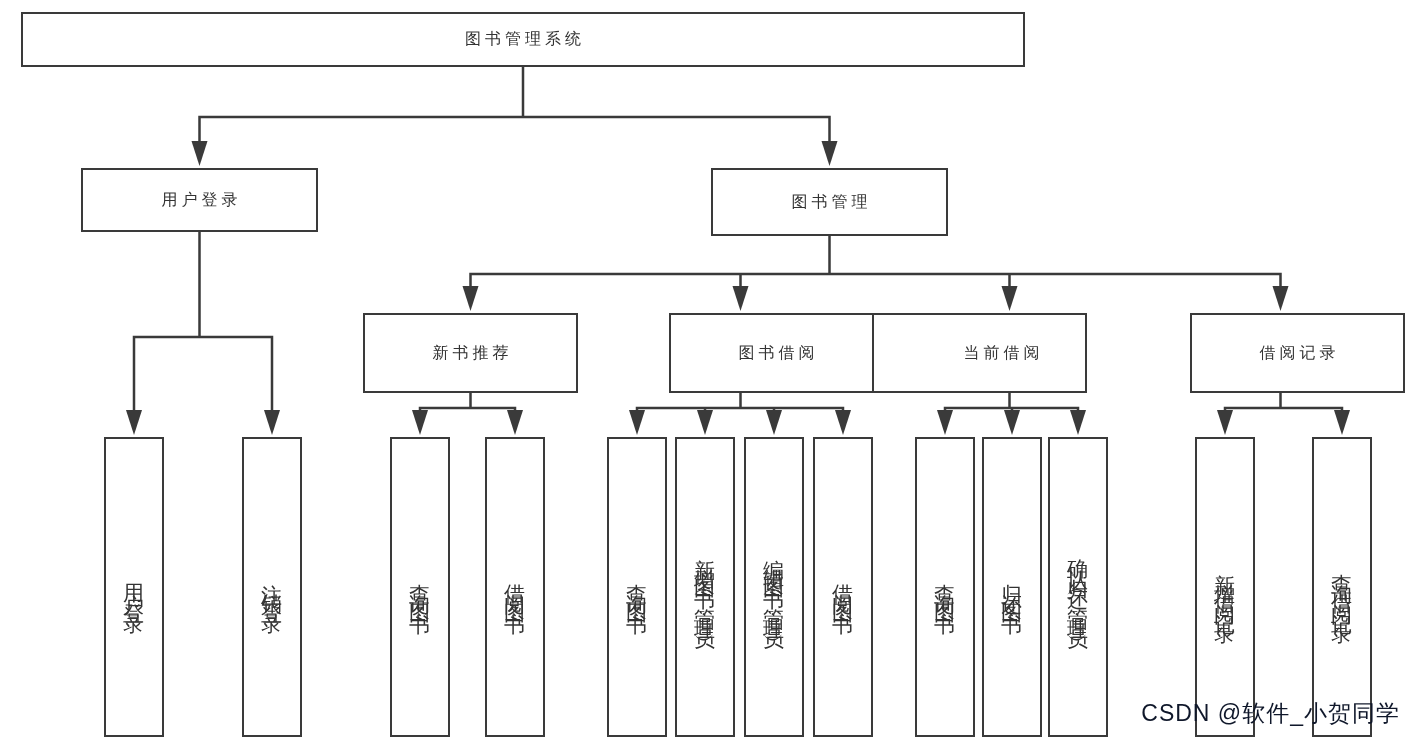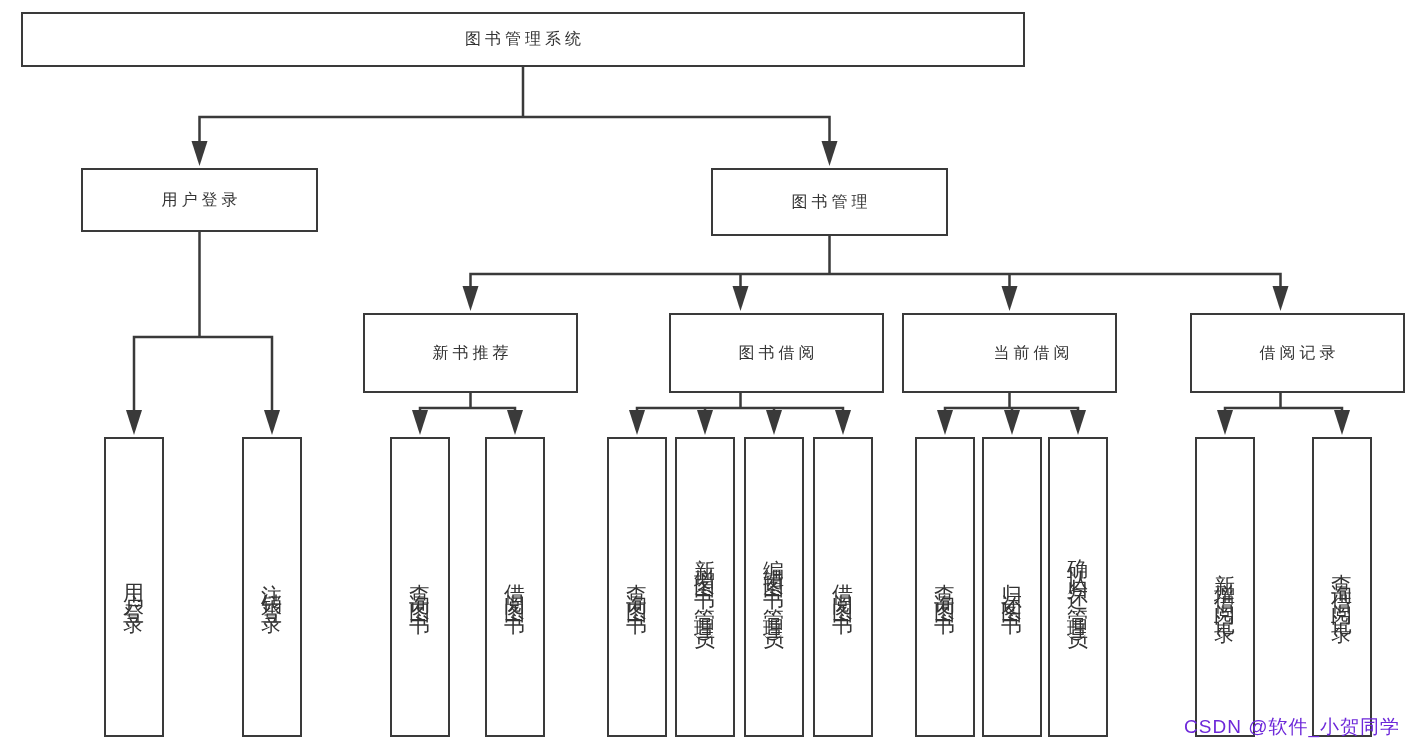--- a/index.html
+++ b/index.html
@@ -43,43 +43,43 @@
   }
   
   .n-root  { left: 21px;  top: 12px;  width: 1004px; height: 55px; }
   
   .n-l2a   { left: 81px;  top: 168px; width: 237px;  height: 64px; }
   .n-l2b   { left: 711px; top: 168px; width: 237px;  height: 68px; }
   
   .n-l3    { top: 313px; width: 215px; height: 80px; }
   .n-l3a   { left: 363px;  }
   .n-l3b   { left: 633px; margin-left: 36px;  }
-  .n-l3c   { left: 902px; padding-left: 44px;  }
+  .n-l3c   { left: 872px; padding-left: 44px;  }
   .n-l3d   { left: 1190px; }
   
   .leaf    { top: 437px; width: 60px; height: 300px; }
   .lf1  { left: 104px; }
   .lf2  { left: 242px; }
   .lf3  { left: 390px; }
   .lf4  { left: 485px; }
   .lf5  { left: 607px; }
   .lf6  { left: 675px; }
   .lf7  { left: 744px; }
   .lf8  { left: 813px; }
   .lf9  { left: 915px; }
   .lf10 { left: 982px; }
   .lf11 { left: 1048px; }
   .lf12 { left: 1195px; }
   .lf13 { left: 1312px; }
   .watermark {
     position: absolute;
     right: 5px;
-    bottom: 7px;
-    font-size: 19px;
-    color: #6d28d9;
+    bottom: 18px;
+    font-size: 23px;
+    color: #0f172a;
     letter-spacing: 1px;
     white-space: nowrap;
   }
 </style>
 </head>
 <body>
 
 <div class="canvas">
 
   <svg class="edges" viewBox="0 0 1405 747">

